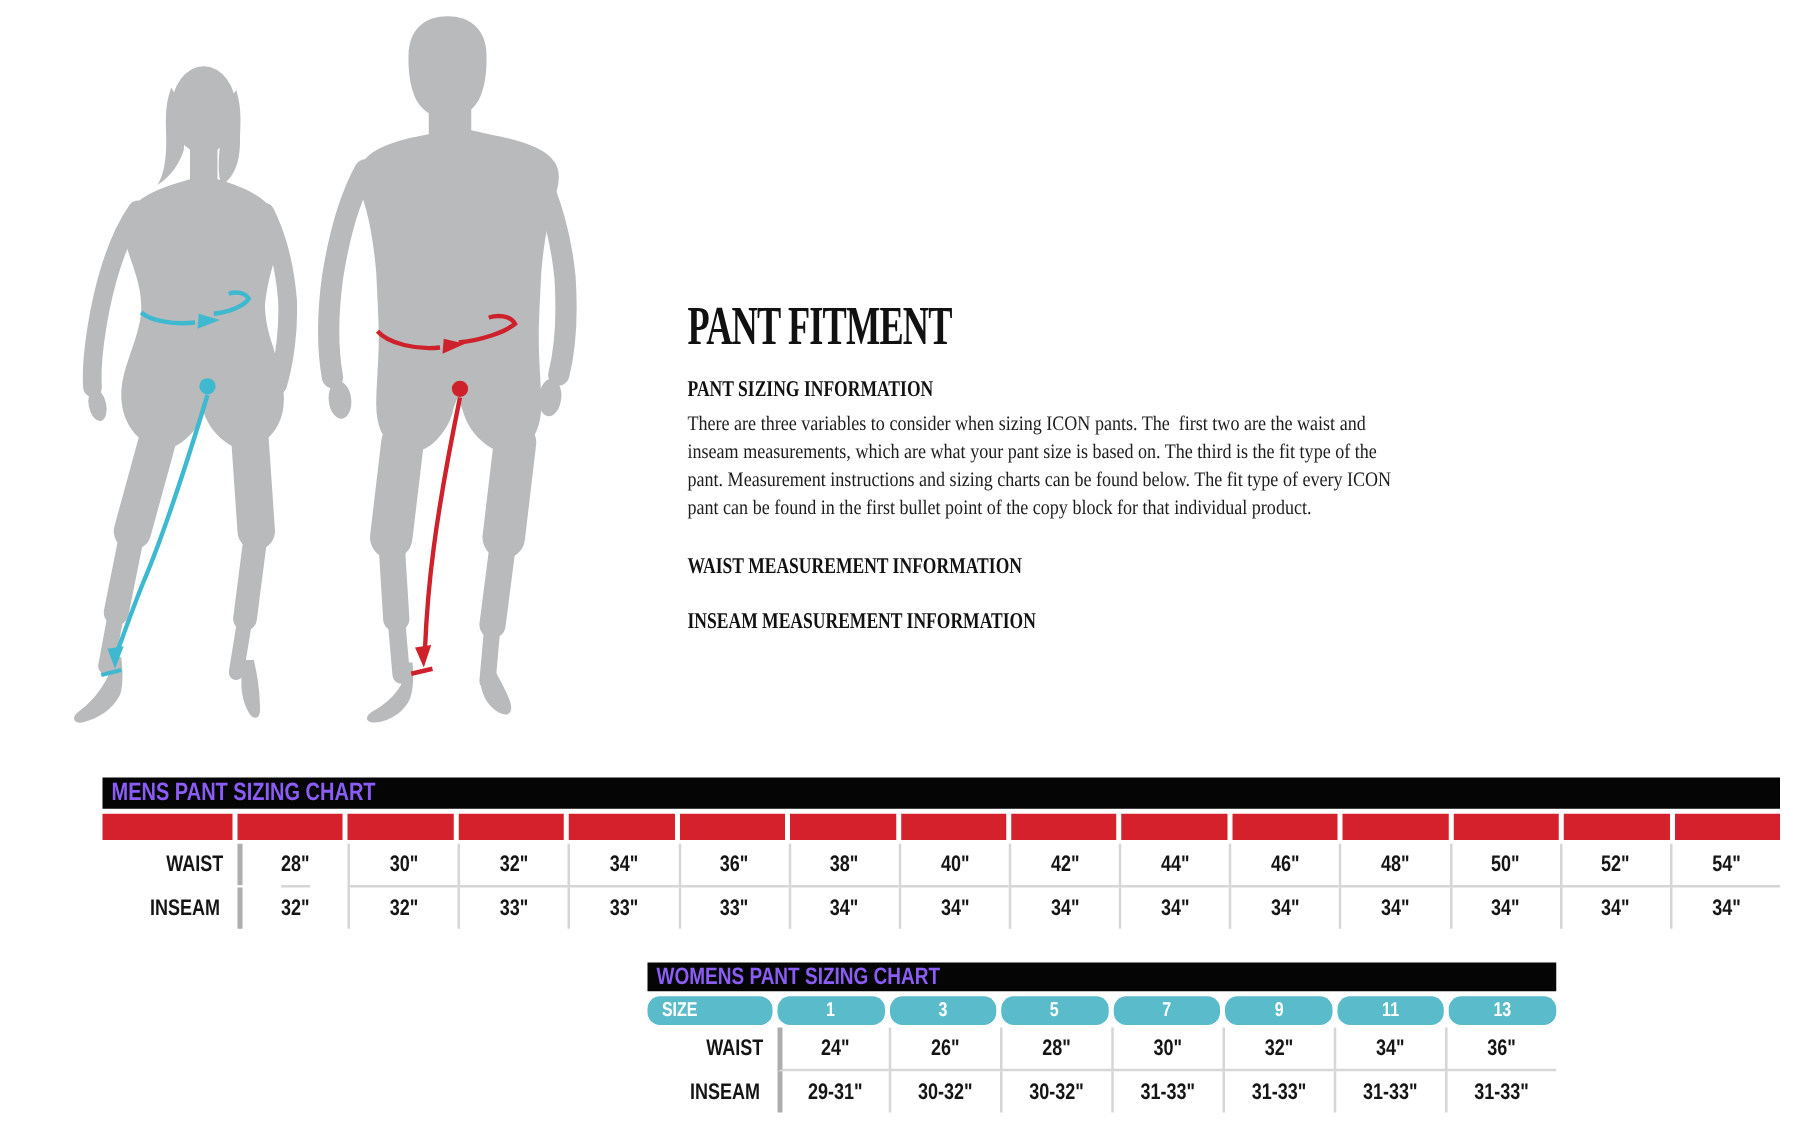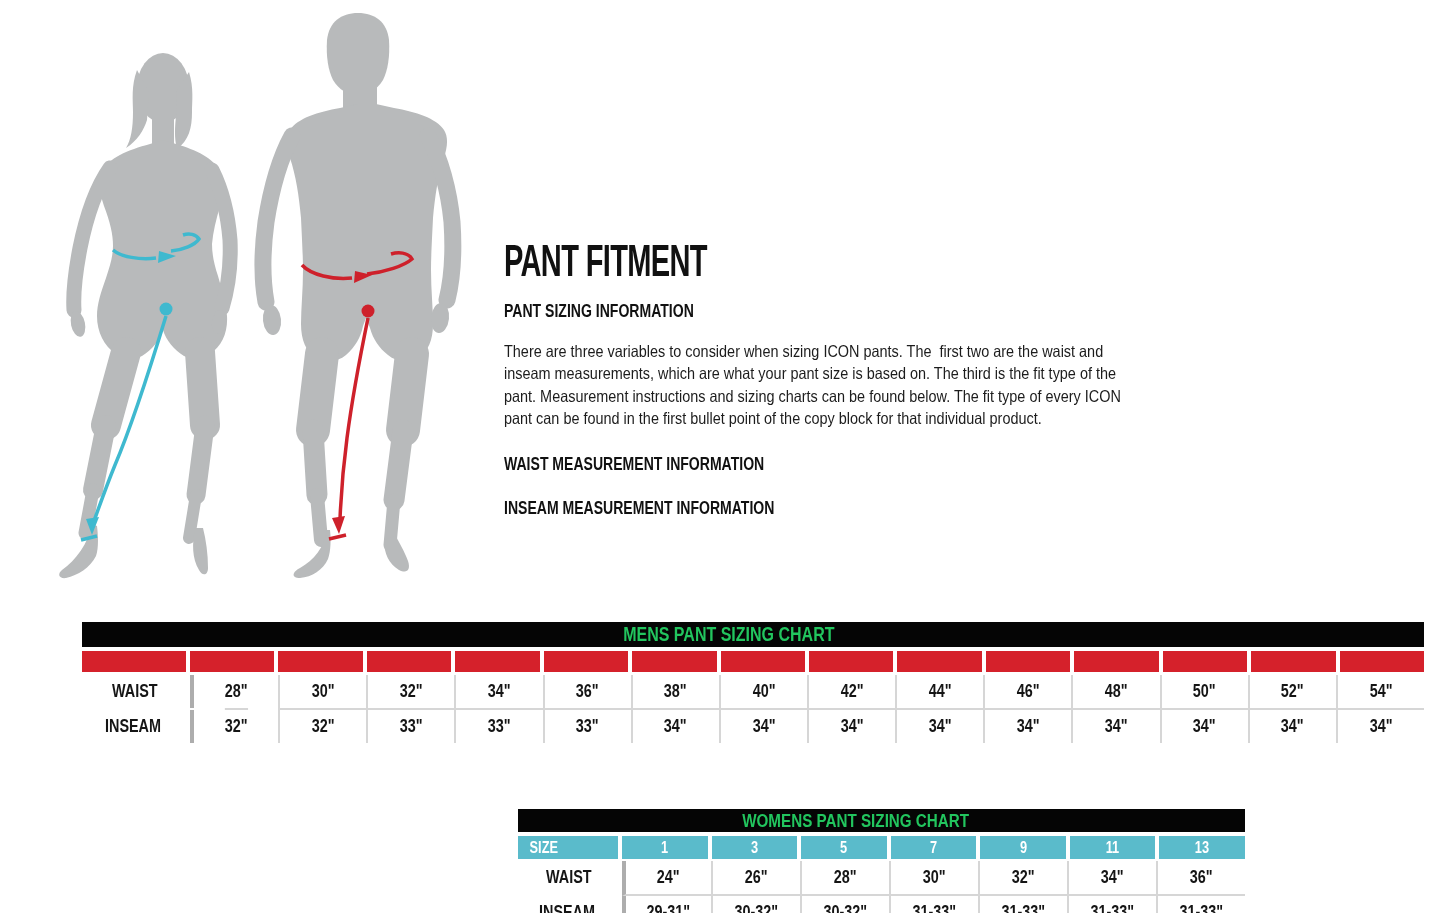--- a/index.html
+++ b/index.html
@@ -3,61 +3,61 @@
 <meta charset="utf-8">
 <style>
   html,body{margin:0;padding:0;}
   body{width:1452px;height:913px;background:#ffffff;position:relative;overflow:hidden;
        font-family:"Liberation Sans", sans-serif;color:#151515;}
 
   
   .figures{position:absolute;left:0;top:0;}
 
   
-  .textcol{position:absolute;left:504px;top:238px;width:670px;}
+  .textcol{position:absolute;left:550px;top:238px;width:670px;font-family:Liberation Serif, serif;}
   .title{font-size:44px;font-weight:bold;line-height:46px;letter-spacing:-1px;
          transform:scaleX(0.66);transform-origin:0 50%;white-space:nowrap;color:#111;}
   .sechead{margin-top:17px;font-size:18px;font-weight:bold;line-height:20px;
            transform:scaleX(0.78);transform-origin:0 50%;white-space:nowrap;color:#111;}
   .sechead.mt2{margin-top:24px;}
-  .para{margin-top:19px;}
+  .para{margin-top:7px;}
   .pline{font-size:16.5px;line-height:22.4px;white-space:pre;
          transform:scaleX(0.875);transform-origin:0 50%;color:#1c1c1c;}
 
   
   .sizing{position:absolute;}
-  .tbar{background:#050505;color:#22c55e;text-align:center;}
+  .tbar{background:#050505;color:#8b5cf6;}
   .tbar span{display:inline-block;font-weight:bold;transform-origin:0 50%;transform:scaleX(0.8);
              white-space:nowrap;padding-left:9px;}
   .crow{display:grid;column-gap:4px;}
   .crow > div{height:100%;}
   .tgrid{display:grid;}
   .tl, .tv{height:33px;line-height:33px;overflow:visible;}
-  .tl{padding-left:8px;text-align:center;}
+  .tl{padding-left:8px;text-align:right;}
   .tv{text-align:center;border-left:2px solid #d6d6d6;}
   .tv.c1{border-left:4px solid #adadad;}
   .r1 .tvb{border-bottom:2px solid #d6d6d6;}
   .cellt{display:inline-block;font-weight:bold;font-size:18px;transform:scaleX(0.8);white-space:nowrap;}
   .tl .cellt{transform-origin:0 50%;}
 
   
   .mens{left:82px;top:622px;width:1342px;}
   .mens .tbar{height:25px;line-height:25px;}
   .mens .tbar span{font-size:20px;}
   .mens .crow{grid-template-columns:104px repeat(14,1fr);height:21px;margin-top:4px;}
   .mens .crow > div{background:#d5212b;}
   .mens .tgrid{grid-template-columns:108px repeat(14,1fr);margin-top:3px;}
 
   
   .womens{left:518px;top:770px;width:727px;}
-  .womens .tbar{height:23px;line-height:23px;margin-top:39px;}
+  .womens .tbar{height:23px;line-height:23px;}
   .womens .tbar span{font-size:19px;}
   .womens .crow{grid-template-columns:100px repeat(7,1fr);height:23px;margin-top:4px;
                 color:#fff;}
-  .womens .crow > div{background:#5abbcb;text-align:center;line-height:23px;}
+  .womens .crow > div{background:#5abbcb;text-align:center;line-height:23px;border-radius:10px;}
   .womens .crow > div.szl{text-align:left;padding-left:8px;box-sizing:border-box;}
   .womens .crow .cellt{font-size:16px;}
   .womens .tgrid{grid-template-columns:104px repeat(7,1fr);margin-top:2px;}
 </style>
 </head>
 <body>
 
 <svg class="figures" width="500" height="610" viewBox="0 0 500 610">
 
   <g fill="#b8babb" stroke="none">

